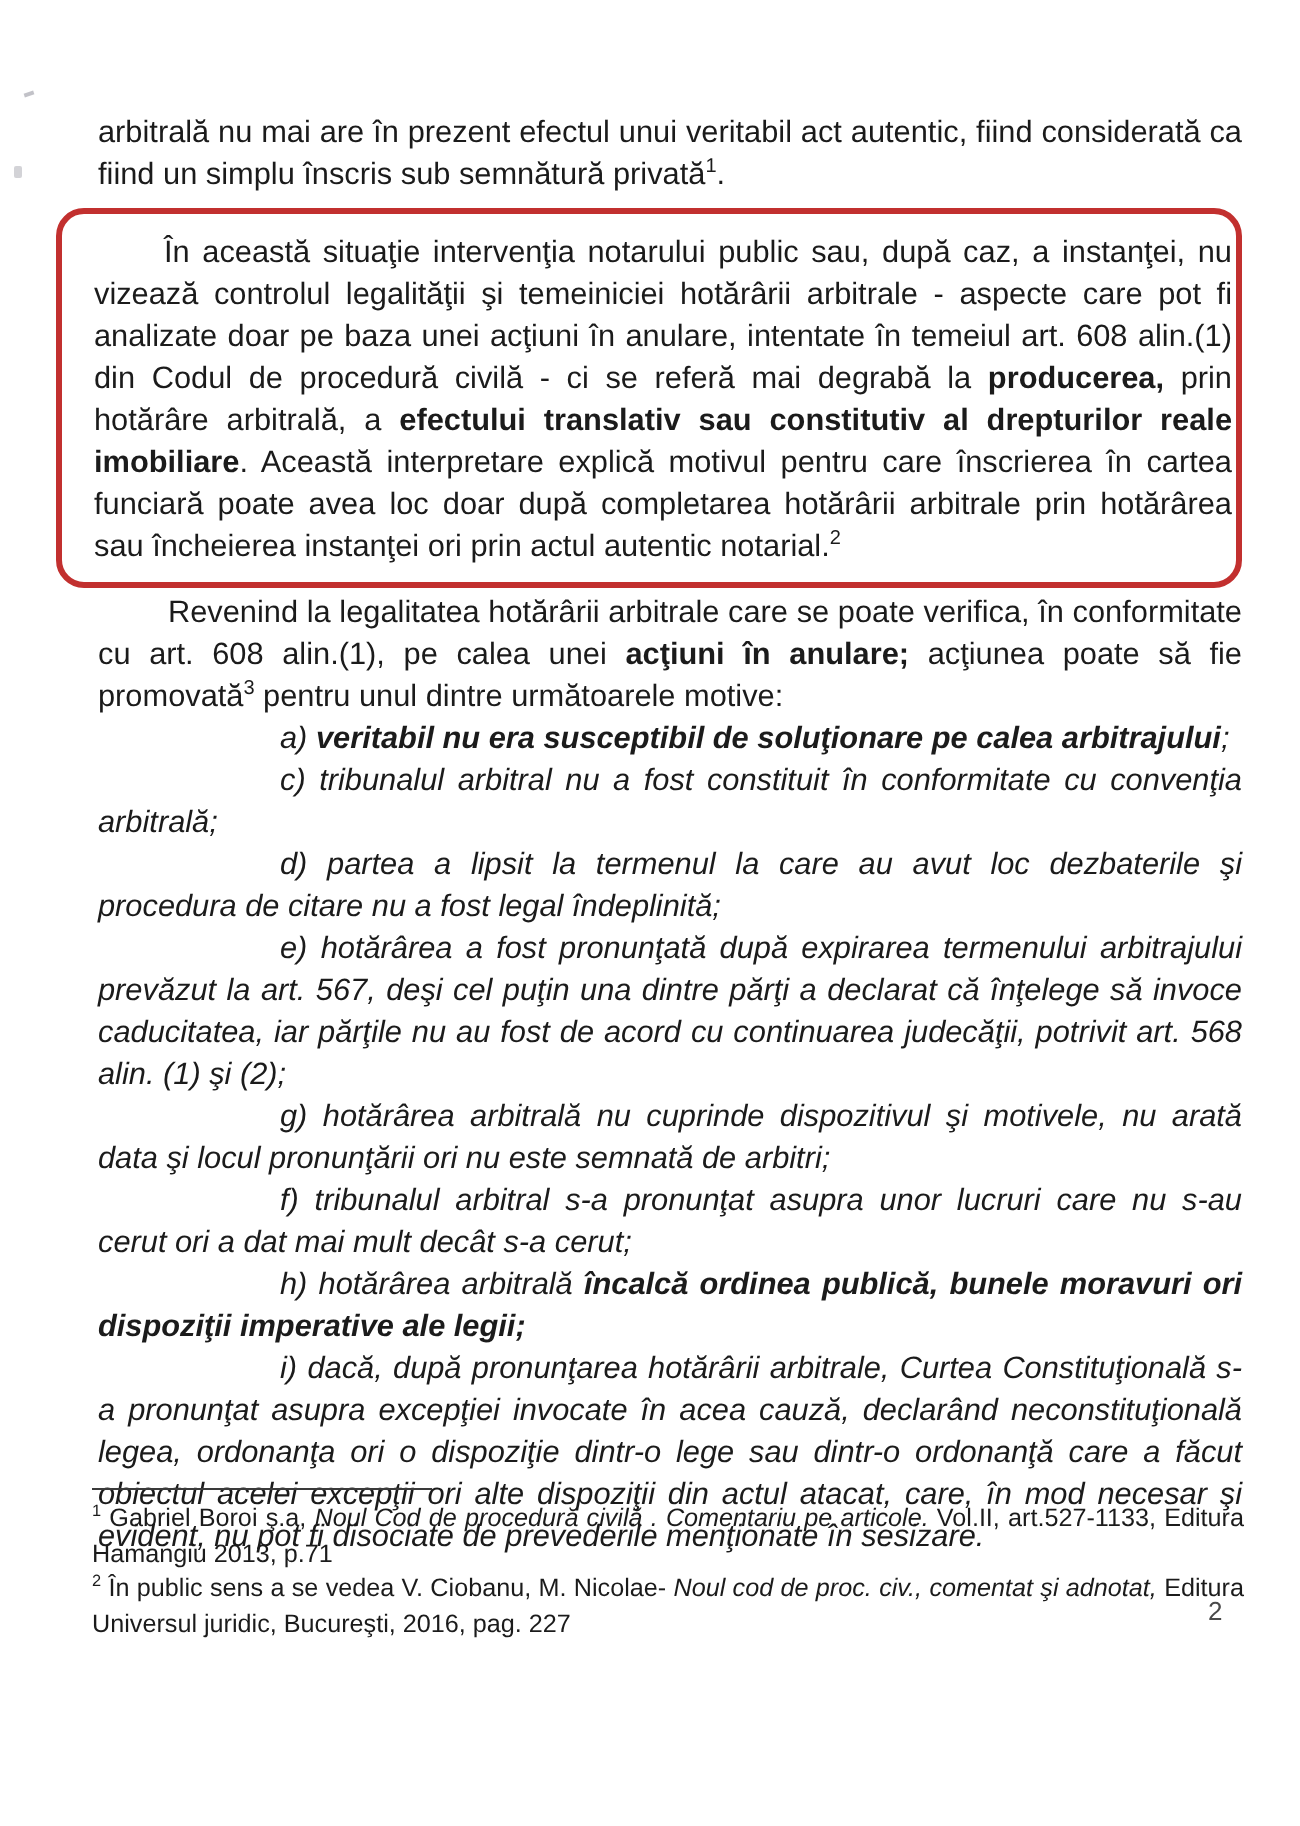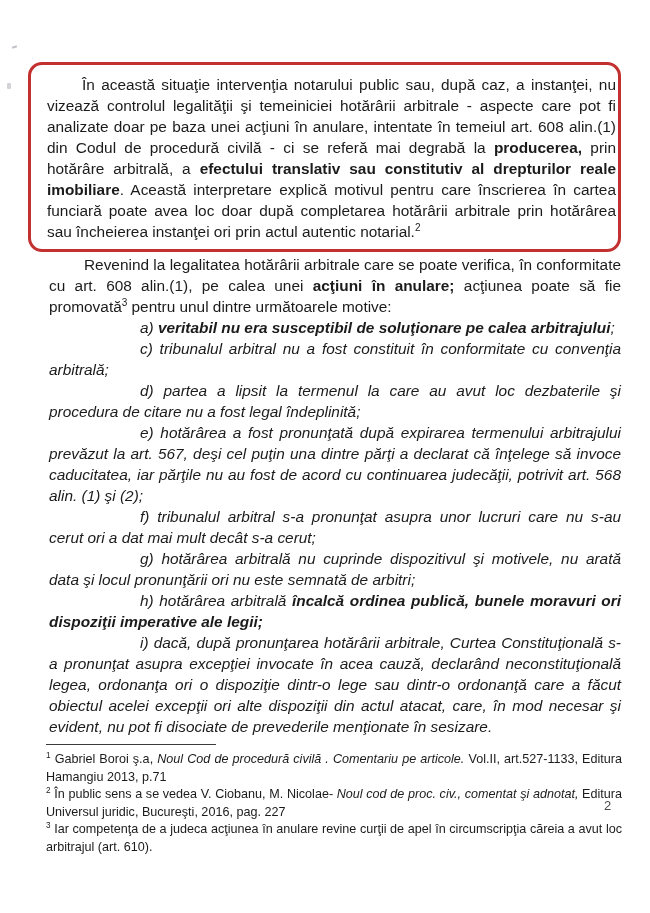--- a/index.html
+++ b/index.html
@@ -62,39 +62,39 @@
 </head>
 <body>
 
 <div class="page">
 
   <span class="artifact artifact-1"></span>
   <span class="artifact artifact-2"></span>
 
   <div class="content">
 
+    <p><span>arbitrală nu mai are în prezent efectul unui veritabil act autentic, fiind considerată ca fiind un simplu înscris sub semnătură privată</span><sup>1</sup><span>.</span></p>
 
     <div class="highlight-box">
       <p class="indented"><span>În această situaţie intervenţia notarului public sau, după caz, a instanţei, nu vizează controlul legalităţii şi temeiniciei hotărârii arbitrale - aspecte care pot fi analizate doar pe baza unei acţiuni în anulare, intentate în temeiul art. 608 alin.(1) din Codul de procedură civilă - ci se referă mai degrabă la </span><span class="s-b">producerea,</span><span> prin hotărâre arbitrală, a </span><span class="s-b">efectului translativ sau constitutiv al drepturilor reale imobiliare</span><span>. Această interpretare explică motivul pentru care înscrierea în cartea funciară poate avea loc doar după completarea hotărârii arbitrale prin hotărârea sau încheierea instanţei ori prin actul autentic notarial.</span><sup>2</sup></p>
     </div>
 
     <p class="indented"><span>Revenind la legalitatea hotărârii arbitrale care se poate verifica, în conformitate cu art. 608 alin.(1), pe calea unei </span><span class="s-b">acţiuni în anulare;</span><span> acţiunea poate să fie promovată</span><sup>3</sup><span> pentru unul dintre următoarele motive:</span></p>
 
     <p class="motive"><span class="s-i">a) </span><span class="s-bi">veritabil nu era susceptibil de soluţionare pe calea arbitrajului</span><span class="s-i">;</span></p>
     <p class="motive"><span class="s-i">c) tribunalul arbitral nu a fost constituit în conformitate cu convenţia arbitrală;</span></p>
     <p class="motive"><span class="s-i">d) partea a lipsit la termenul la care au avut loc dezbaterile şi procedura de citare nu a fost legal îndeplinită;</span></p>
     <p class="motive"><span class="s-i">e) hotărârea a fost pronunţată după expirarea termenului arbitrajului prevăzut la art. 567, deşi cel puţin una dintre părţi a declarat că înţelege să invoce caducitatea, iar părţile nu au fost de acord cu continuarea judecăţii, potrivit art. 568 alin. (1) şi (2);</span></p>
+    <p class="motive"><span class="s-i">g) hotărârea arbitrală nu cuprinde dispozitivul şi motivele, nu arată data şi locul pronunţării ori nu este semnată de arbitri;</span></p>
     <p class="motive"><span class="s-i">f) tribunalul arbitral s-a pronunţat asupra unor lucruri care nu s-au cerut ori a dat mai mult decât s-a cerut;</span></p>
-    <p class="motive"><span class="s-i">g) hotărârea arbitrală nu cuprinde dispozitivul şi motivele, nu arată data şi locul pronunţării ori nu este semnată de arbitri;</span></p>
     <p class="motive"><span class="s-i">h) hotărârea arbitrală </span><span class="s-bi">încalcă ordinea publică, bunele moravuri ori dispoziţii imperative ale legii;</span></p>
     <p class="motive"><span class="s-i">i) dacă, după pronunţarea hotărârii arbitrale, Curtea Constituţională s-a pronunţat asupra excepţiei invocate în acea cauză, declarând neconstituţională legea, ordonanţa ori o dispoziţie dintr-o lege sau dintr-o ordonanţă care a făcut obiectul acelei excepţii ori alte dispoziţii din actul atacat, care, în mod necesar şi evident, nu pot fi disociate de prevederile menţionate în sesizare.</span></p>
   </div>
 
   <div class="footnotes">
     <div class="footnote-separator"></div>
     <p><sup>1</sup><span> Gabriel Boroi ş.a, </span><span class="s-i">Noul Cod de procedură civilă . Comentariu pe articole.</span><span> Vol.II, art.527-1133, Editura Hamangiu 2013,  p.71</span></p>
     <p><sup>2</sup><span> În public sens a se vedea  V. Ciobanu, M. Nicolae- </span><span class="s-i">Noul cod de proc. civ., comentat şi adnotat,</span><span> Editura Universul juridic, Bucureşti, 2016, pag. 227</span></p>
-    <p><sup>3</sup><span> Iar competenţa de a judeca acţiunea în anulare revine curţii de apel în circumscripţia căreia a avut loc arbitrajul (art. 610).</span></p>
   </div>
 
   <div class="page-number">2</div>
 
 </div>
 
 </body></html>

